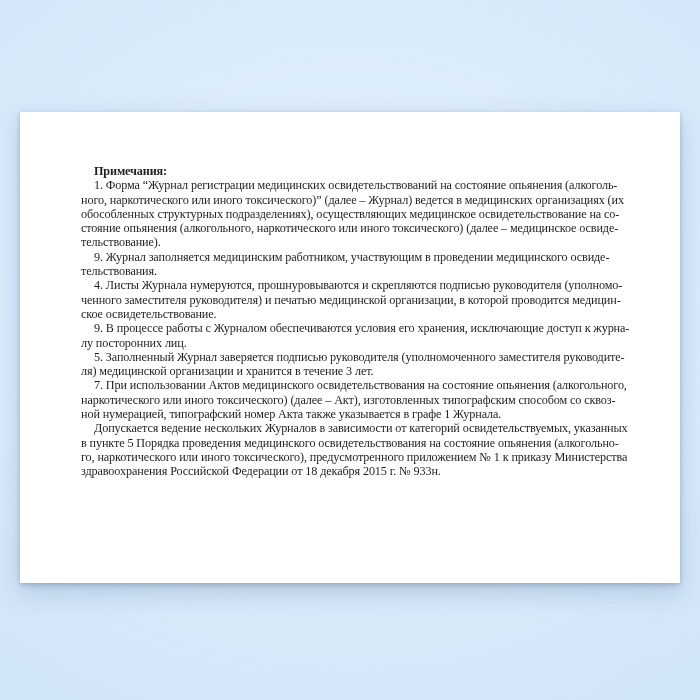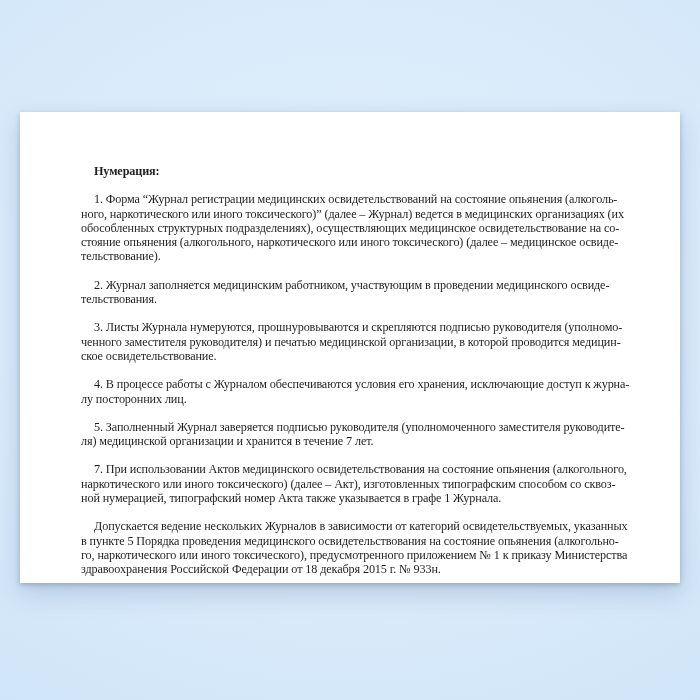--- a/index.html
+++ b/index.html
@@ -40,44 +40,43 @@
     letter-spacing: -0.12px;
   }
   .heading {
     font-weight: bold;
     text-indent: 13px;
     white-space: pre;
   }
   .para {
     text-indent: 13px;
     white-space: pre;
-    margin-top: 14px;
   }
 </style>
 </head>
 <body>
 
 <div class="backdrop">
   <div class="sheet">
     <div class="content">
-      <div class="heading">Нумерация:</div>
+      <div class="heading">Примечания:</div>
       <div class="para">1. Форма “Журнал регистрации медицинских освидетельствований на состояние опьянения (алкоголь-
 ного, наркотического или иного токсического)” (далее – Журнал) ведется в медицинских организациях (их
 обособленных структурных подразделениях), осуществляющих медицинское освидетельствование на со-
 стояние опьянения (алкогольного, наркотического или иного токсического) (далее – медицинское освиде-
 тельствование).</div>
-      <div class="para">2. Журнал заполняется медицинским работником, участвующим в проведении медицинского освиде-
+      <div class="para">9. Журнал заполняется медицинским работником, участвующим в проведении медицинского освиде-
 тельствования.</div>
-      <div class="para">3. Листы Журнала нумеруются, прошнуровываются и скрепляются подписью руководителя (уполномо-
+      <div class="para">4. Листы Журнала нумеруются, прошнуровываются и скрепляются подписью руководителя (уполномо-
 ченного заместителя руководителя) и печатью медицинской организации, в которой проводится медицин-
 ское освидетельствование.</div>
-      <div class="para">4. В процессе работы с Журналом обеспечиваются условия его хранения, исключающие доступ к журна-
+      <div class="para">9. В процессе работы с Журналом обеспечиваются условия его хранения, исключающие доступ к журна-
 лу посторонних лиц.</div>
       <div class="para">5. Заполненный Журнал заверяется подписью руководителя (уполномоченного заместителя руководите-
-ля) медицинской организации и хранится в течение 7 лет.</div>
+ля) медицинской организации и хранится в течение 3 лет.</div>
       <div class="para">7. При использовании Актов медицинского освидетельствования на состояние опьянения (алкогольного,
 наркотического или иного токсического) (далее – Акт), изготовленных типографским способом со сквоз-
 ной нумерацией, типографский номер Акта также указывается в графе 1 Журнала.</div>
       <div class="para">Допускается ведение нескольких Журналов в зависимости от категорий освидетельствуемых, указанных
 в пункте 5 Порядка проведения медицинского освидетельствования на состояние опьянения (алкогольно-
 го, наркотического или иного токсического), предусмотренного приложением № 1 к приказу Министерства
 здравоохранения Российской Федерации от 18 декабря 2015 г. № 933н.</div>
     </div>
   </div>
 </div>

